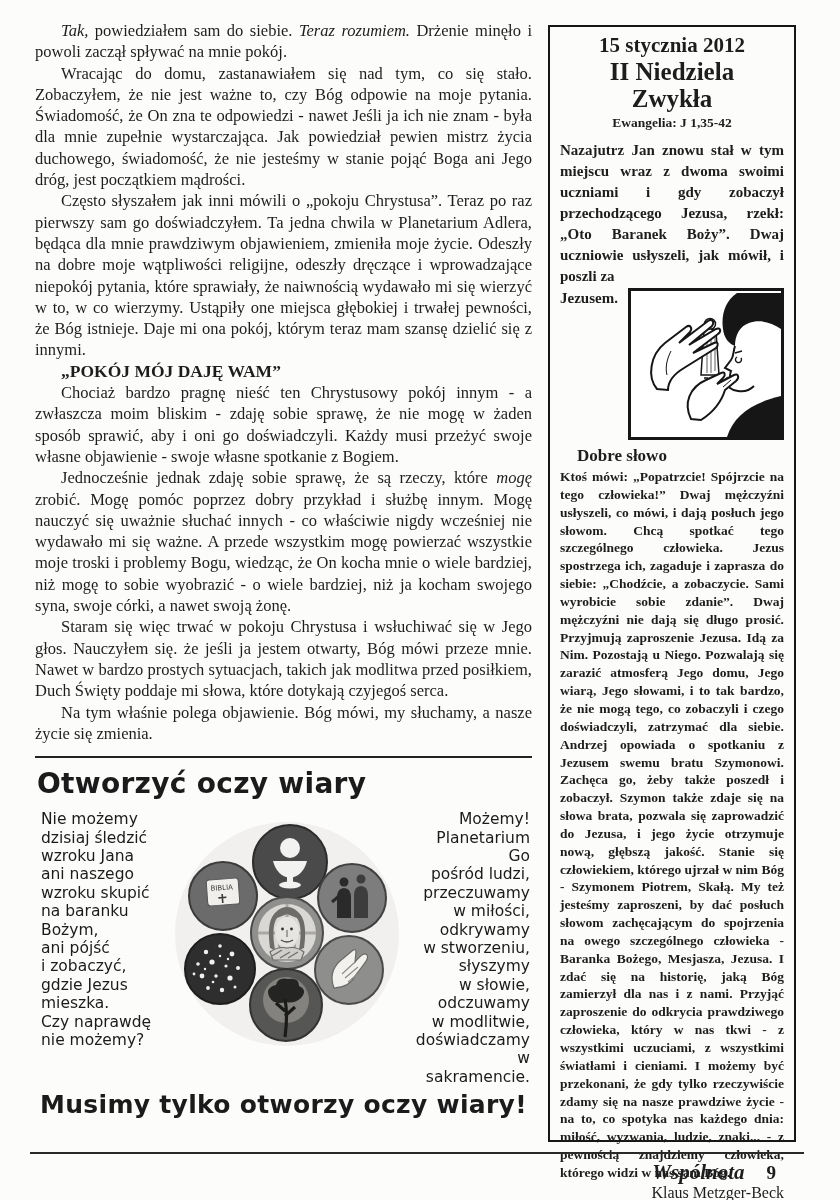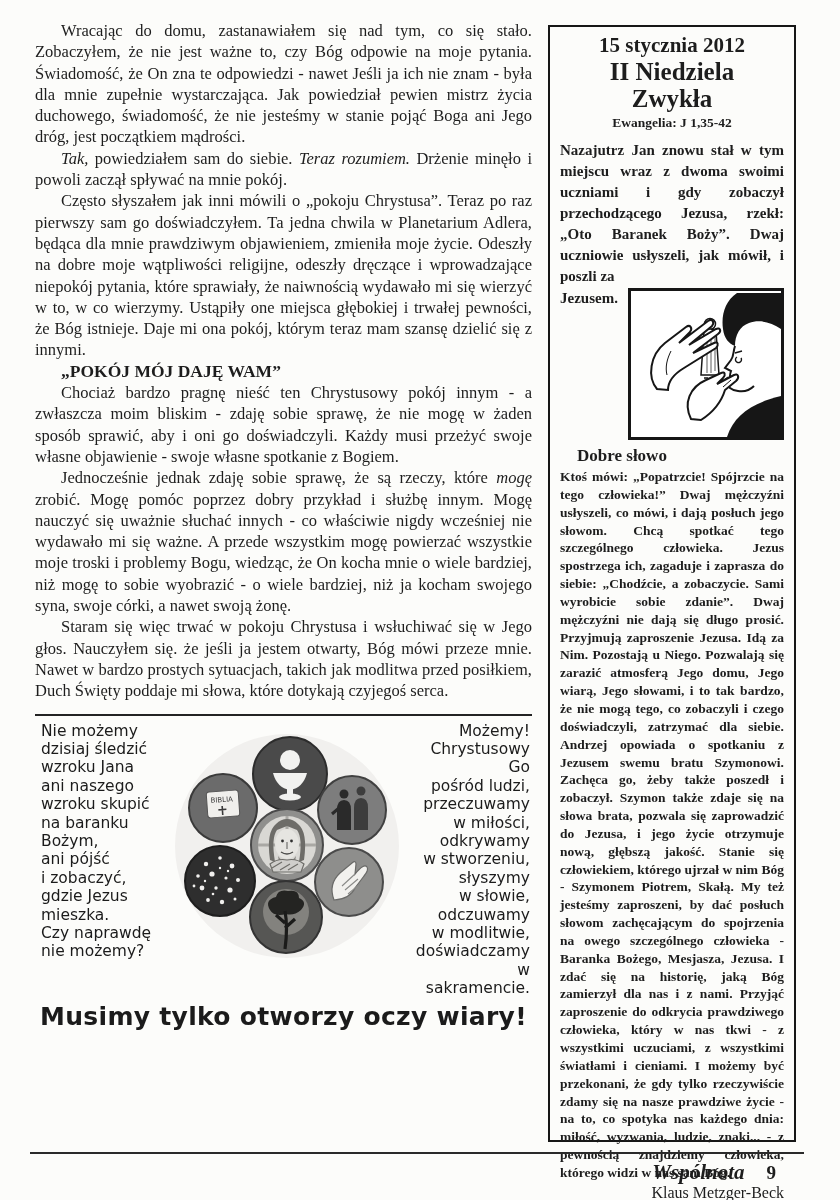--- a/index.html
+++ b/index.html
@@ -47,30 +47,32 @@
   .footer-journal{font-weight:bold;font-style:italic;font-size:21px;}
   .footer-page{font-weight:bold;font-size:19px;margin-left:22px;}
 </style>
 </head>
 <body>
 
 <div class="page">
 
   <div class="left-col">
     <div class="article">
+      <p><span class="ital">Tak,</span><span> powiedziałem sam do siebie. </span><span class="ital">Teraz rozumiem.</span><span> Drżenie minęło i powoli zaczął spływać na mnie pokój.</span></p>
       <p>Wracając do domu, zastanawiałem się nad tym, co się stało. Zobaczyłem, że nie jest ważne to, czy Bóg odpowie na moje pytania. Świadomość, że On zna te odpowiedzi - nawet Jeśli ja ich nie znam - była dla mnie zupełnie wystarczająca. Jak powiedział pewien mistrz życia duchowego, świadomość, że nie jesteśmy w stanie pojąć Boga ani Jego dróg, jest początkiem mądrości.</p>
-      <p><span class="ital">Tak,</span><span> powiedziałem sam do siebie. </span><span class="ital">Teraz rozumiem.</span><span> Drżenie minęło i powoli zaczął spływać na mnie pokój.</span></p>
       <p>Często słyszałem jak inni mówili o „pokoju Chrystusa”. Teraz po raz pierwszy sam go doświadczyłem. Ta jedna chwila w Planetarium Adlera, będąca dla mnie prawdziwym objawieniem, zmieniła moje życie. Odeszły na dobre moje wątpliwości religijne, odeszły dręczące i wprowadzające niepokój pytania, które sprawiały, że naiwnością wydawało mi się wierzyć w to, w co wierzymy. Ustąpiły one miejsca głębokiej i trwałej pewności, że Bóg istnieje. Daje mi ona pokój, którym teraz mam szansę dzielić się z innymi.</p>
       <p class="mid-head">„POKÓJ MÓJ DAJĘ WAM”</p>
       <p>Chociaż bardzo pragnę nieść ten Chrystusowy pokój innym - a zwłaszcza moim bliskim - zdaję sobie sprawę, że nie mogę w żaden sposób sprawić, aby i oni go doświadczyli. Każdy musi przeżyć swoje własne objawienie - swoje własne spotkanie z Bogiem.</p>
       <p><span>Jednocześnie jednak zdaję sobie sprawę, że są rzeczy, które </span><span class="ital">mogę</span><span> zrobić. Mogę pomóc poprzez dobry przykład i służbę innym. Mogę nauczyć się uważnie słuchać innych - co właściwie nigdy wcześniej nie wydawało mi się ważne. A przede wszystkim mogę powierzać wszystkie moje troski i problemy Bogu, wiedząc, że On kocha mnie o wiele bardziej, niż mogę to sobie wyobrazić - o wiele bardziej, niż ja kocham swojego syna, swoje córki, a nawet swoją żonę.</span></p>
       <p>Staram się więc trwać w pokoju Chrystusa i wsłuchiwać się w Jego głos. Nauczyłem się. że jeśli ja jestem otwarty, Bóg mówi przeze mnie. Nawet w bardzo prostych sytuacjach, takich jak modlitwa przed posiłkiem, Duch Święty poddaje mi słowa, które dotykają czyjegoś serca.</p>
+      <p>Na tym właśnie polega objawienie. Bóg mówi, my słuchamy, a nasze życie się zmienia.</p>
     </div>
 
     <div class="feature">
+      <div class="feature-title">Otworzyć oczy wiary</div>
       <div class="feature-cols">
         <div class="f-left">
           <div>Nie możemy</div>
           <div>dzisiaj śledzić</div>
           <div>wzroku Jana</div>
           <div>ani naszego</div>
           <div>wzroku skupić</div>
           <div>na baranku Bożym,</div>
           <div>ani pójść</div>
           <div>i zobaczyć,</div>
@@ -158,21 +160,21 @@
               <circle cx="128" cy="199" r="36" fill="#565654" stroke="#333" stroke-width="2"></circle>
               <circle cx="128" cy="194" r="23" fill="#83827e"></circle>
               <path d="M112,192 q-6,-10 6,-13 q2,-8 12,-6 q11,-2 11,7 q9,4 2,12 q-7,6 -15,4 q-12,3 -16,-4 z" fill="#242422"></path>
               <path d="M127,231 q3,-22 0,-38 M127,205 l-9,-8 M127,210 l10,-9" stroke="#1b1b1a" stroke-width="3.2" fill="none"></path>
             </g>
           </svg>
         </div>
 
         <div class="f-right">
           <div>Możemy!</div>
-          <div>Chrystusowy Go</div>
+          <div>Planetarium Go</div>
           <div>pośród ludzi,</div>
           <div>przeczuwamy</div>
           <div>w miłości,</div>
           <div>odkrywamy</div>
           <div>w stworzeniu,</div>
           <div>słyszymy</div>
           <div>w słowie,</div>
           <div>odczuwamy</div>
           <div>w modlitwie,</div>
           <div>doświadczamy</div>

